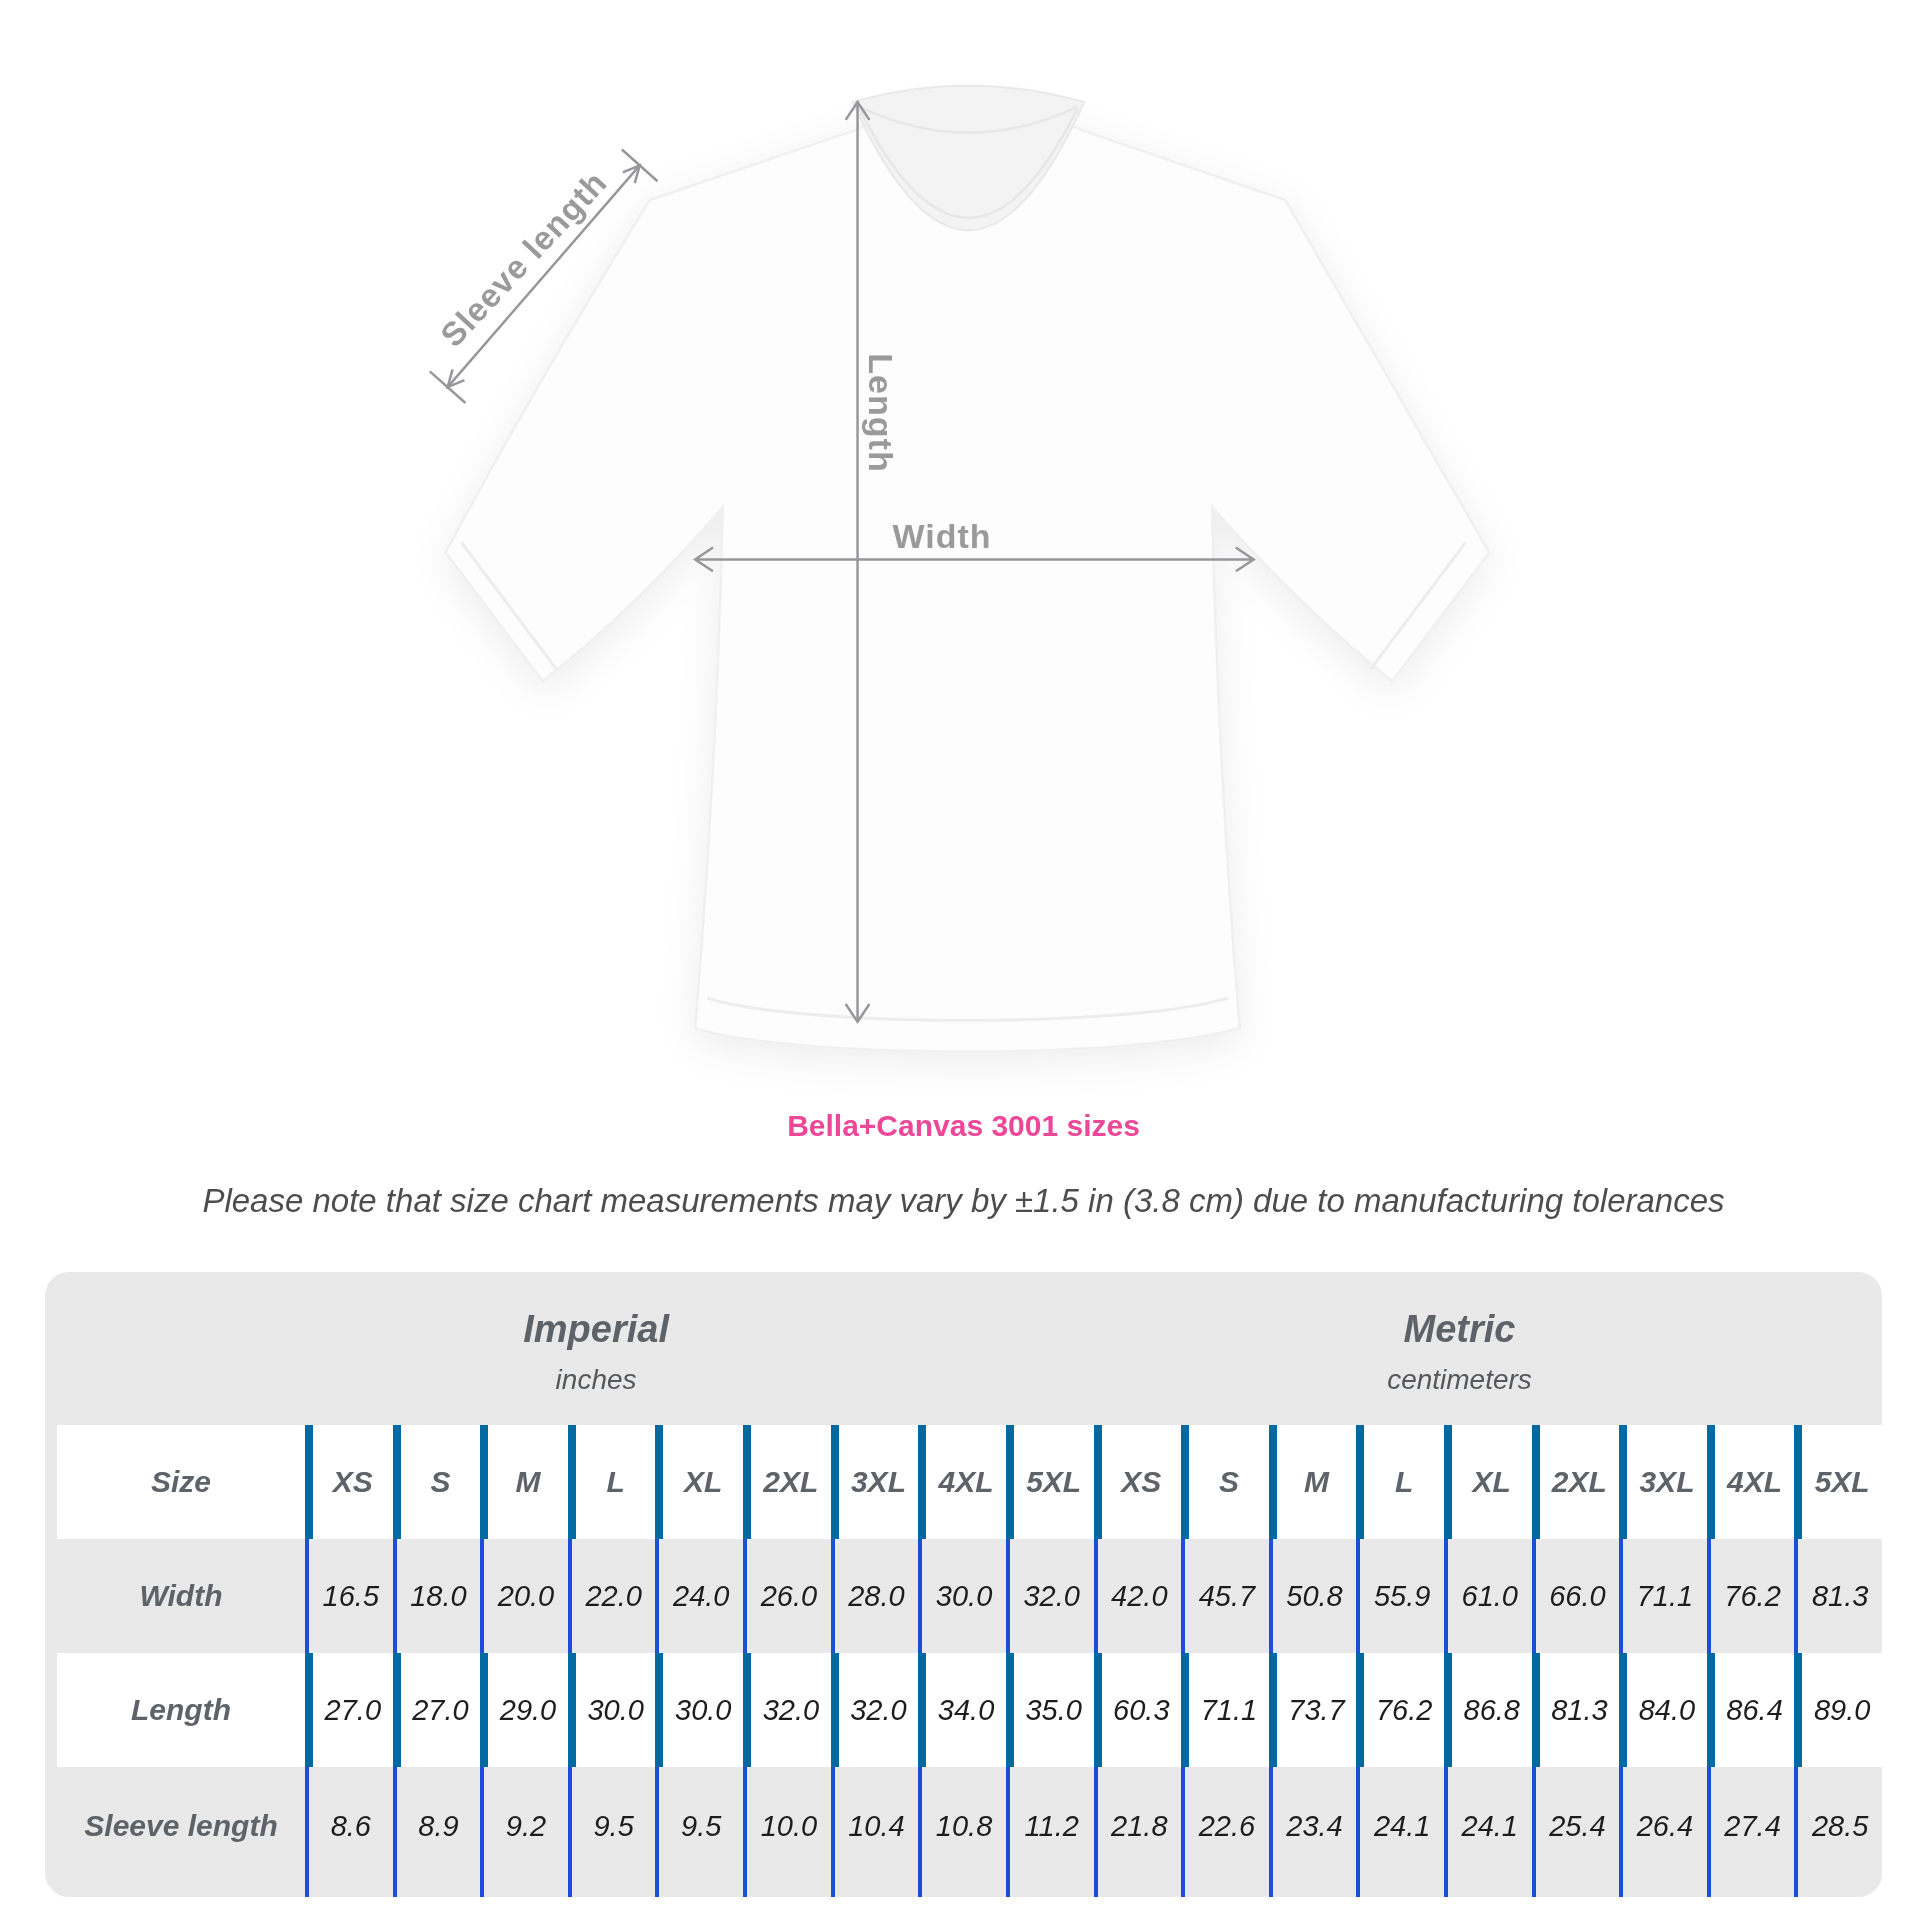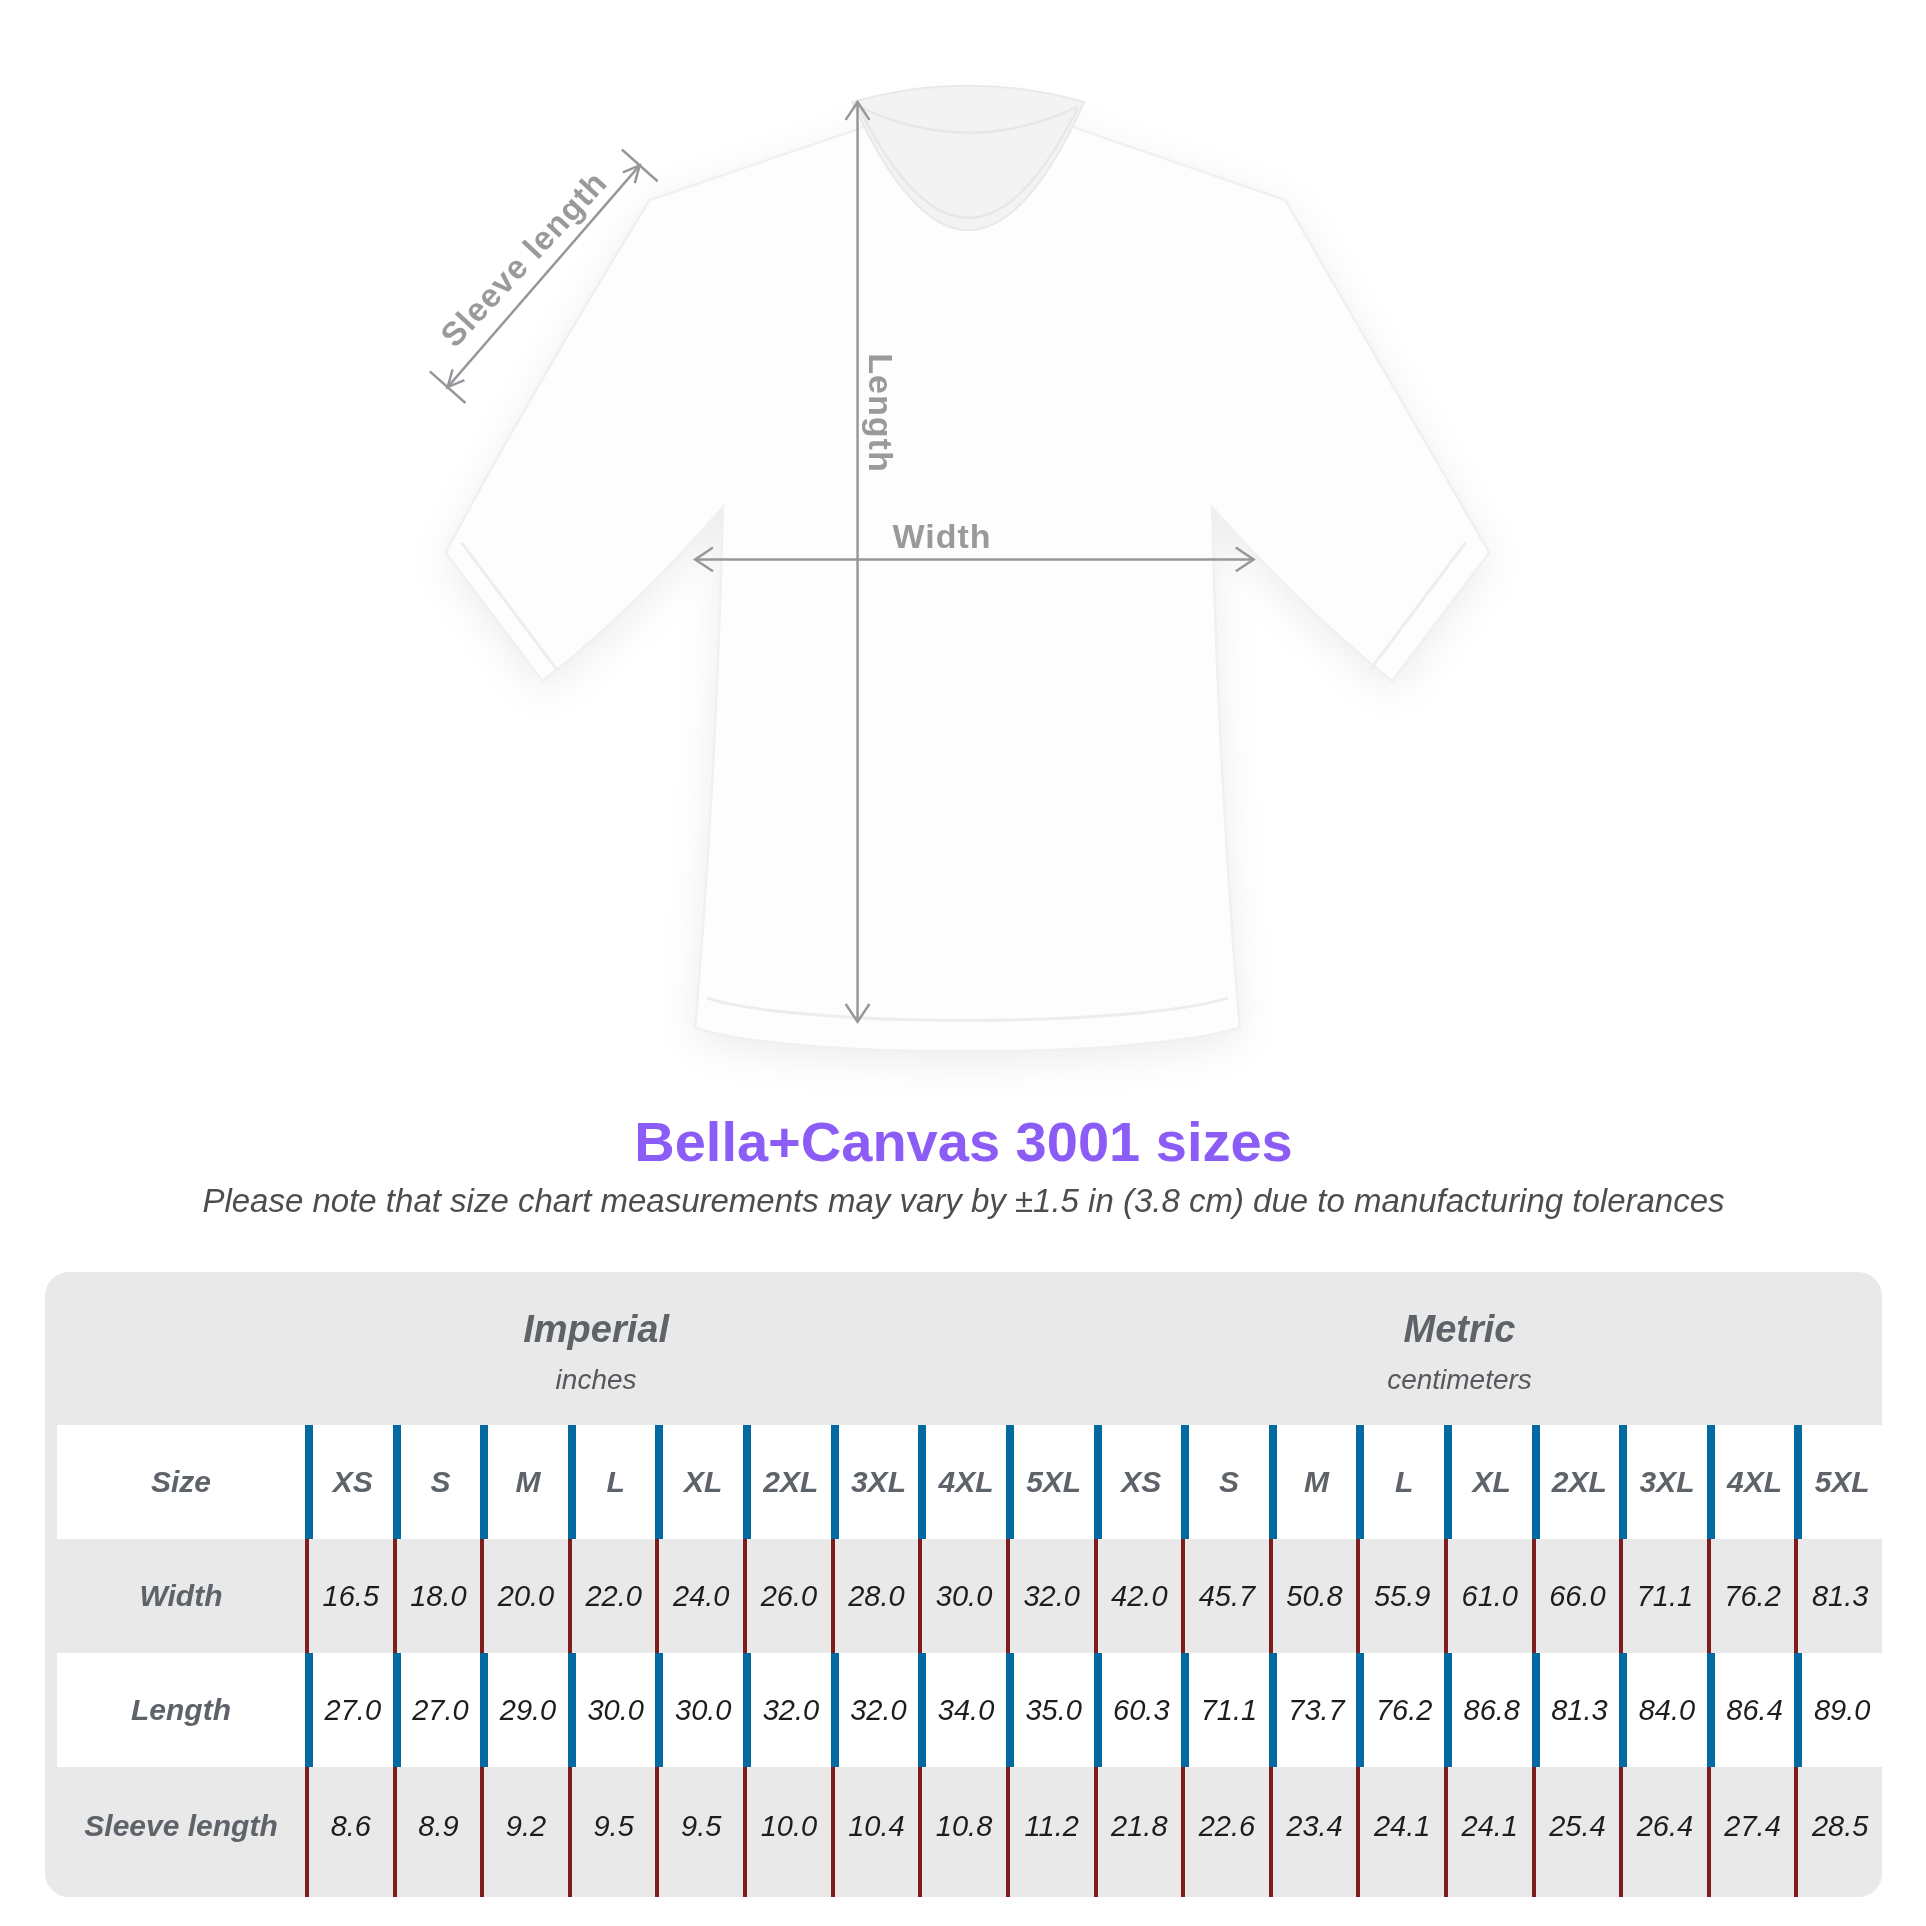--- a/index.html
+++ b/index.html
@@ -15,21 +15,21 @@
   .seam-soft{fill:none;stroke:#ededed;stroke-width:3;}
   .dim{stroke:#97979b;stroke-width:2.5;fill:none;}
   .dim-label{position:absolute;color:#9a9a9a;font-weight:bold;font-size:34px;
              white-space:nowrap;letter-spacing:1px;}
   .lbl-sleeve{left:524px;top:259px;transform:translate(-50%,-50%) rotate(-47deg);font-size:33px;}
   .lbl-length{left:880px;top:413px;transform:translate(-50%,-50%) rotate(90deg);}
   .lbl-width{left:942px;top:536px;transform:translate(-50%,-50%);}
 
   
   .title{position:absolute;left:0;right:0;top:1109px;text-align:center;
-         font-size:56px;font-weight:bold;color:#8b5cf6;}
+         font-size:30px;font-weight:bold;color:#ec4899;}
   .subtitle{position:absolute;left:0;right:0;top:1182px;text-align:center;
             font-size:33px;font-style:italic;color:#4d4d4d;}
 
   
   .table{position:absolute;left:45px;top:1272px;width:1837px;height:625px;
          background:#e9e9e9;border-radius:24px;overflow:hidden;}
   .unit-head{position:absolute;top:0;height:153px;text-align:center;transform:translateX(-50%);}
   .unit-head.imperial{left:30%;}
   .unit-head.metric{left:77%;}
   .unit-title{margin-top:36px;font-size:38px;font-weight:bold;font-style:italic;color:#5d6368;}
@@ -37,21 +37,21 @@
 
   .grid{position:absolute;left:12px;right:0;top:153px;display:grid;
         grid-template-columns:248px repeat(18,1fr);
         grid-template-rows:114px 114px 114px 130px;font-style:italic;}
   .cell{display:flex;align-items:center;justify-content:center;
         font-size:29px;color:#1d1d1d;}
   .cell.head,.cell.rowlabel{font-weight:bold;font-size:30px;color:#5d6368;}
   .cell.w{background:#ffffff;}
   .cell.g{background:#e9e9e9;}
   .cell.w.sep{border-left:8px solid #0369a1;}
-  .cell.g.sep{border-left:4px solid #7f1d1d;}
+  .cell.g.sep{border-left:4px solid #1d4ed8;}
   .cell.g2{border-left-width:5px;}
   .cell.lastrow{padding-bottom:12px;}
 </style>
 </head>
 <body>
 
 <div class="page">
 
   <svg class="shirt-svg" viewBox="0 0 1946 1120">
 

